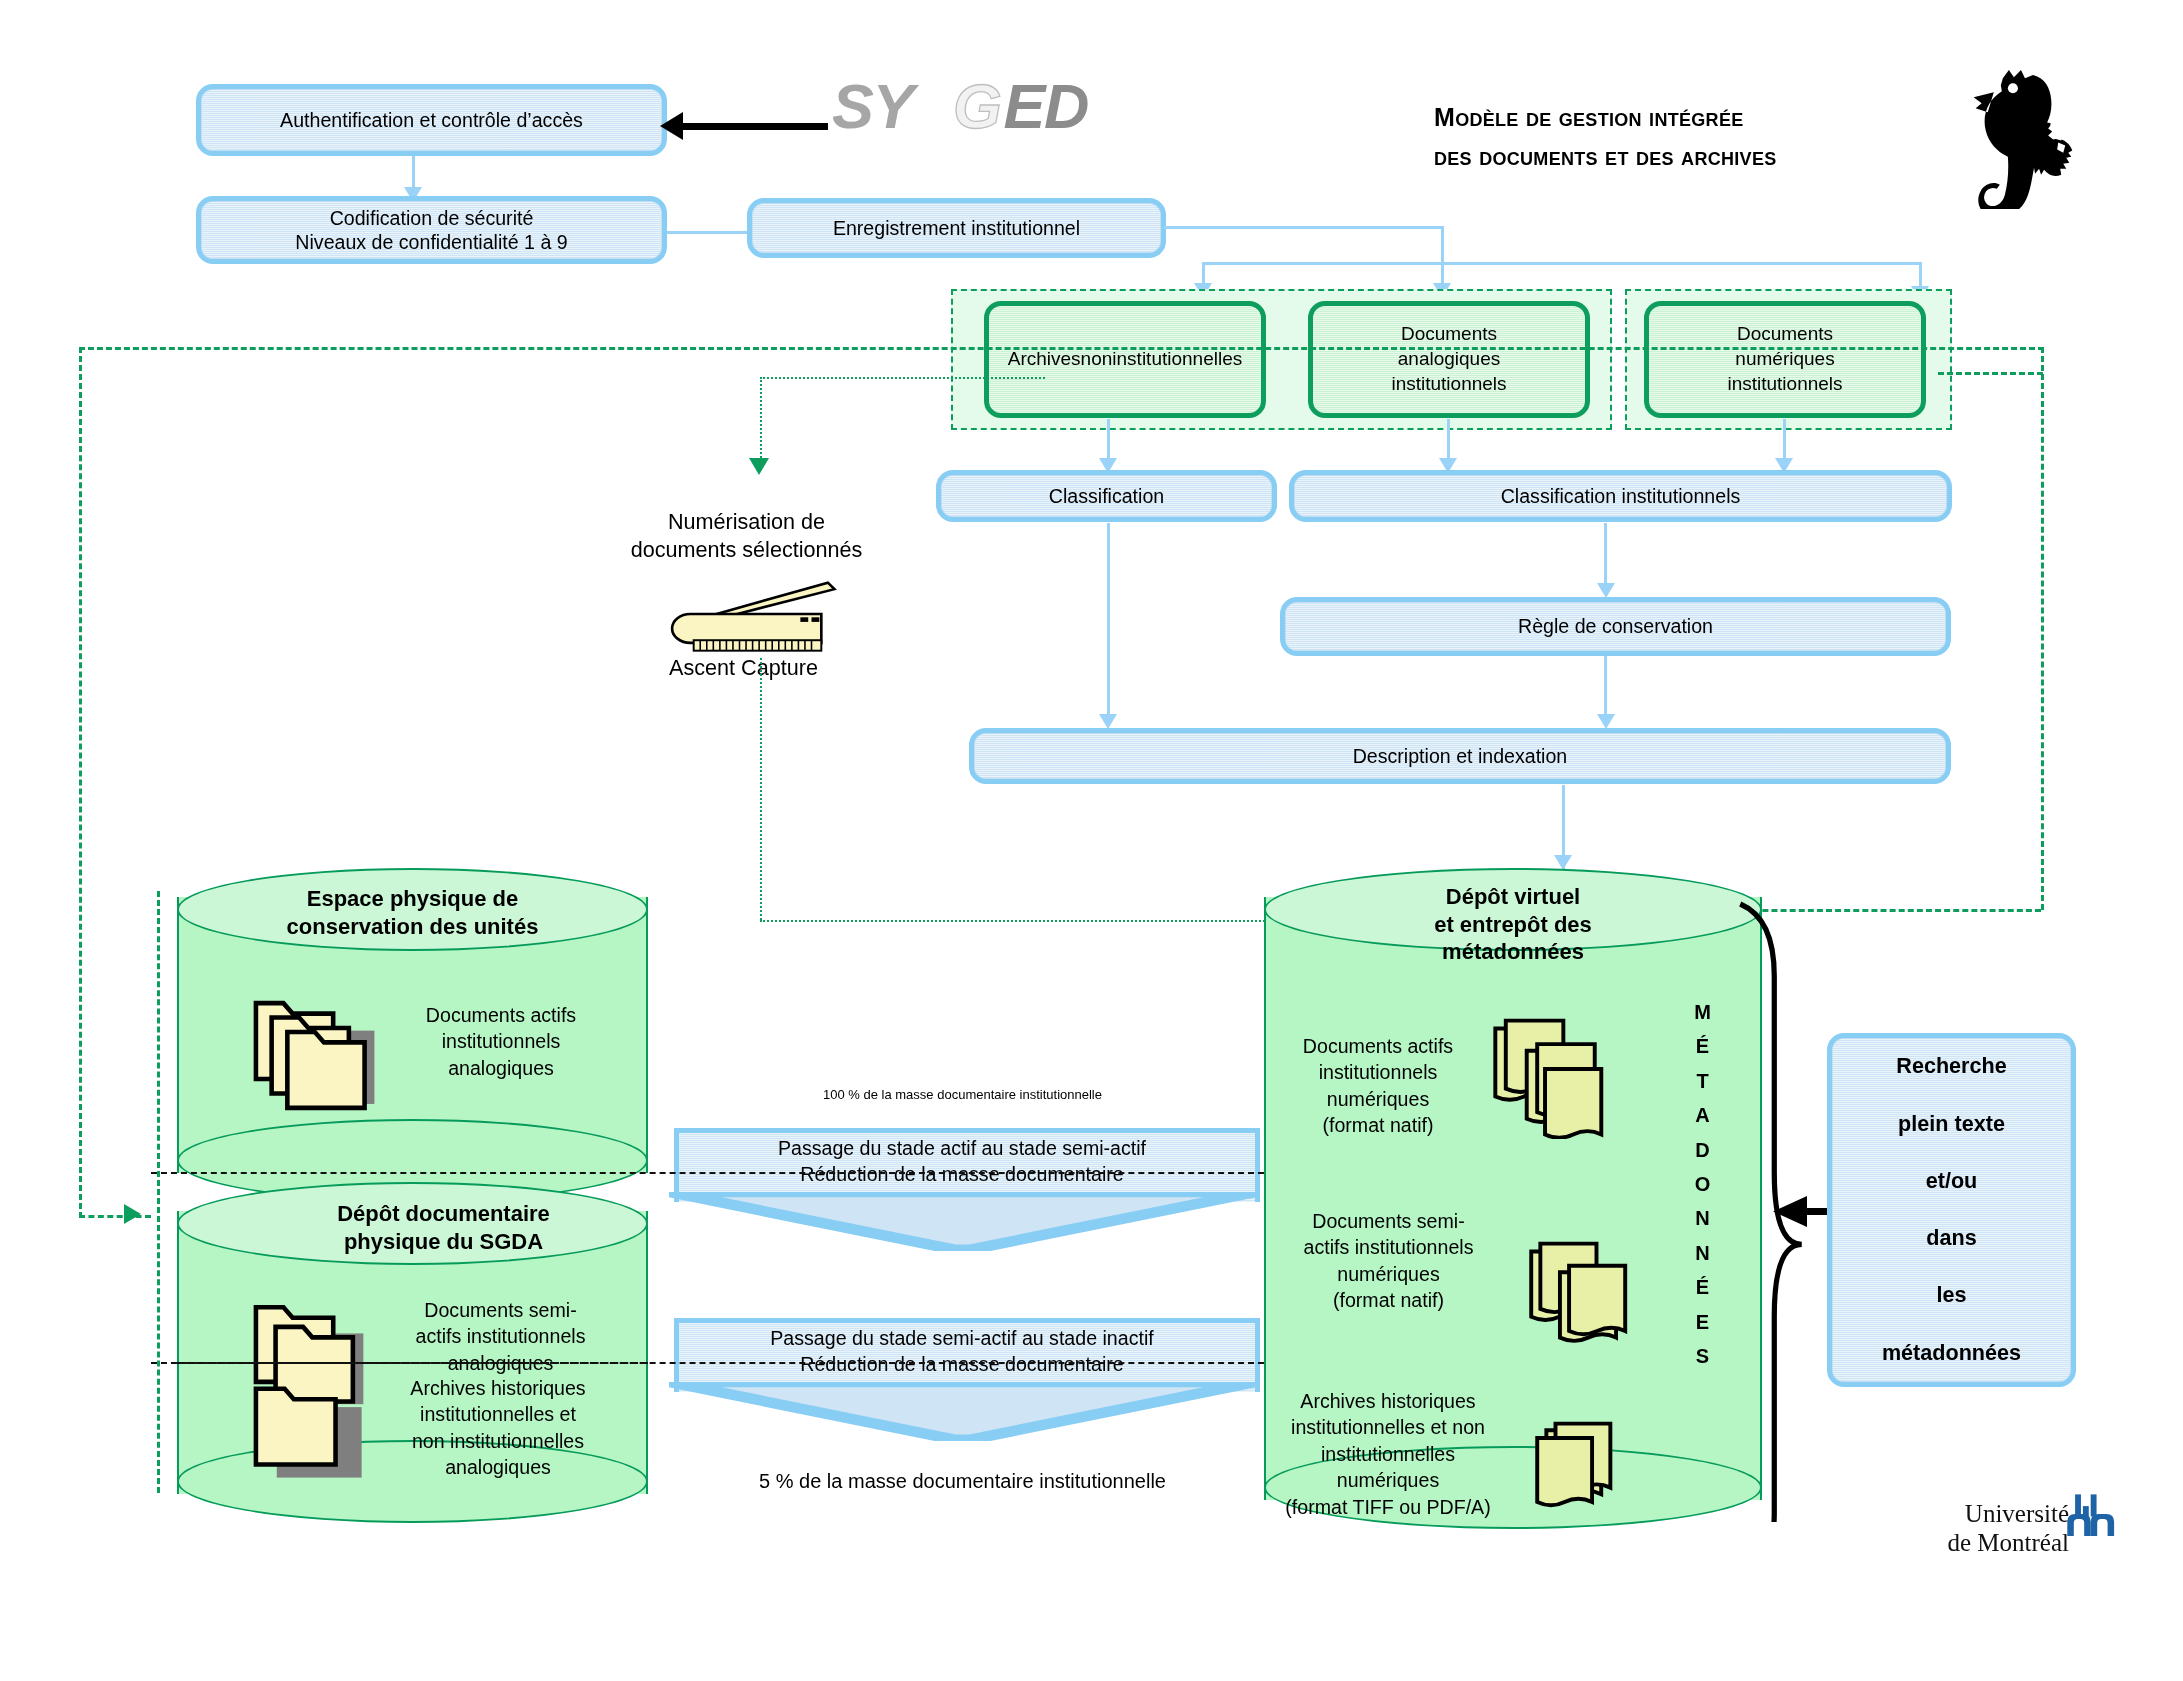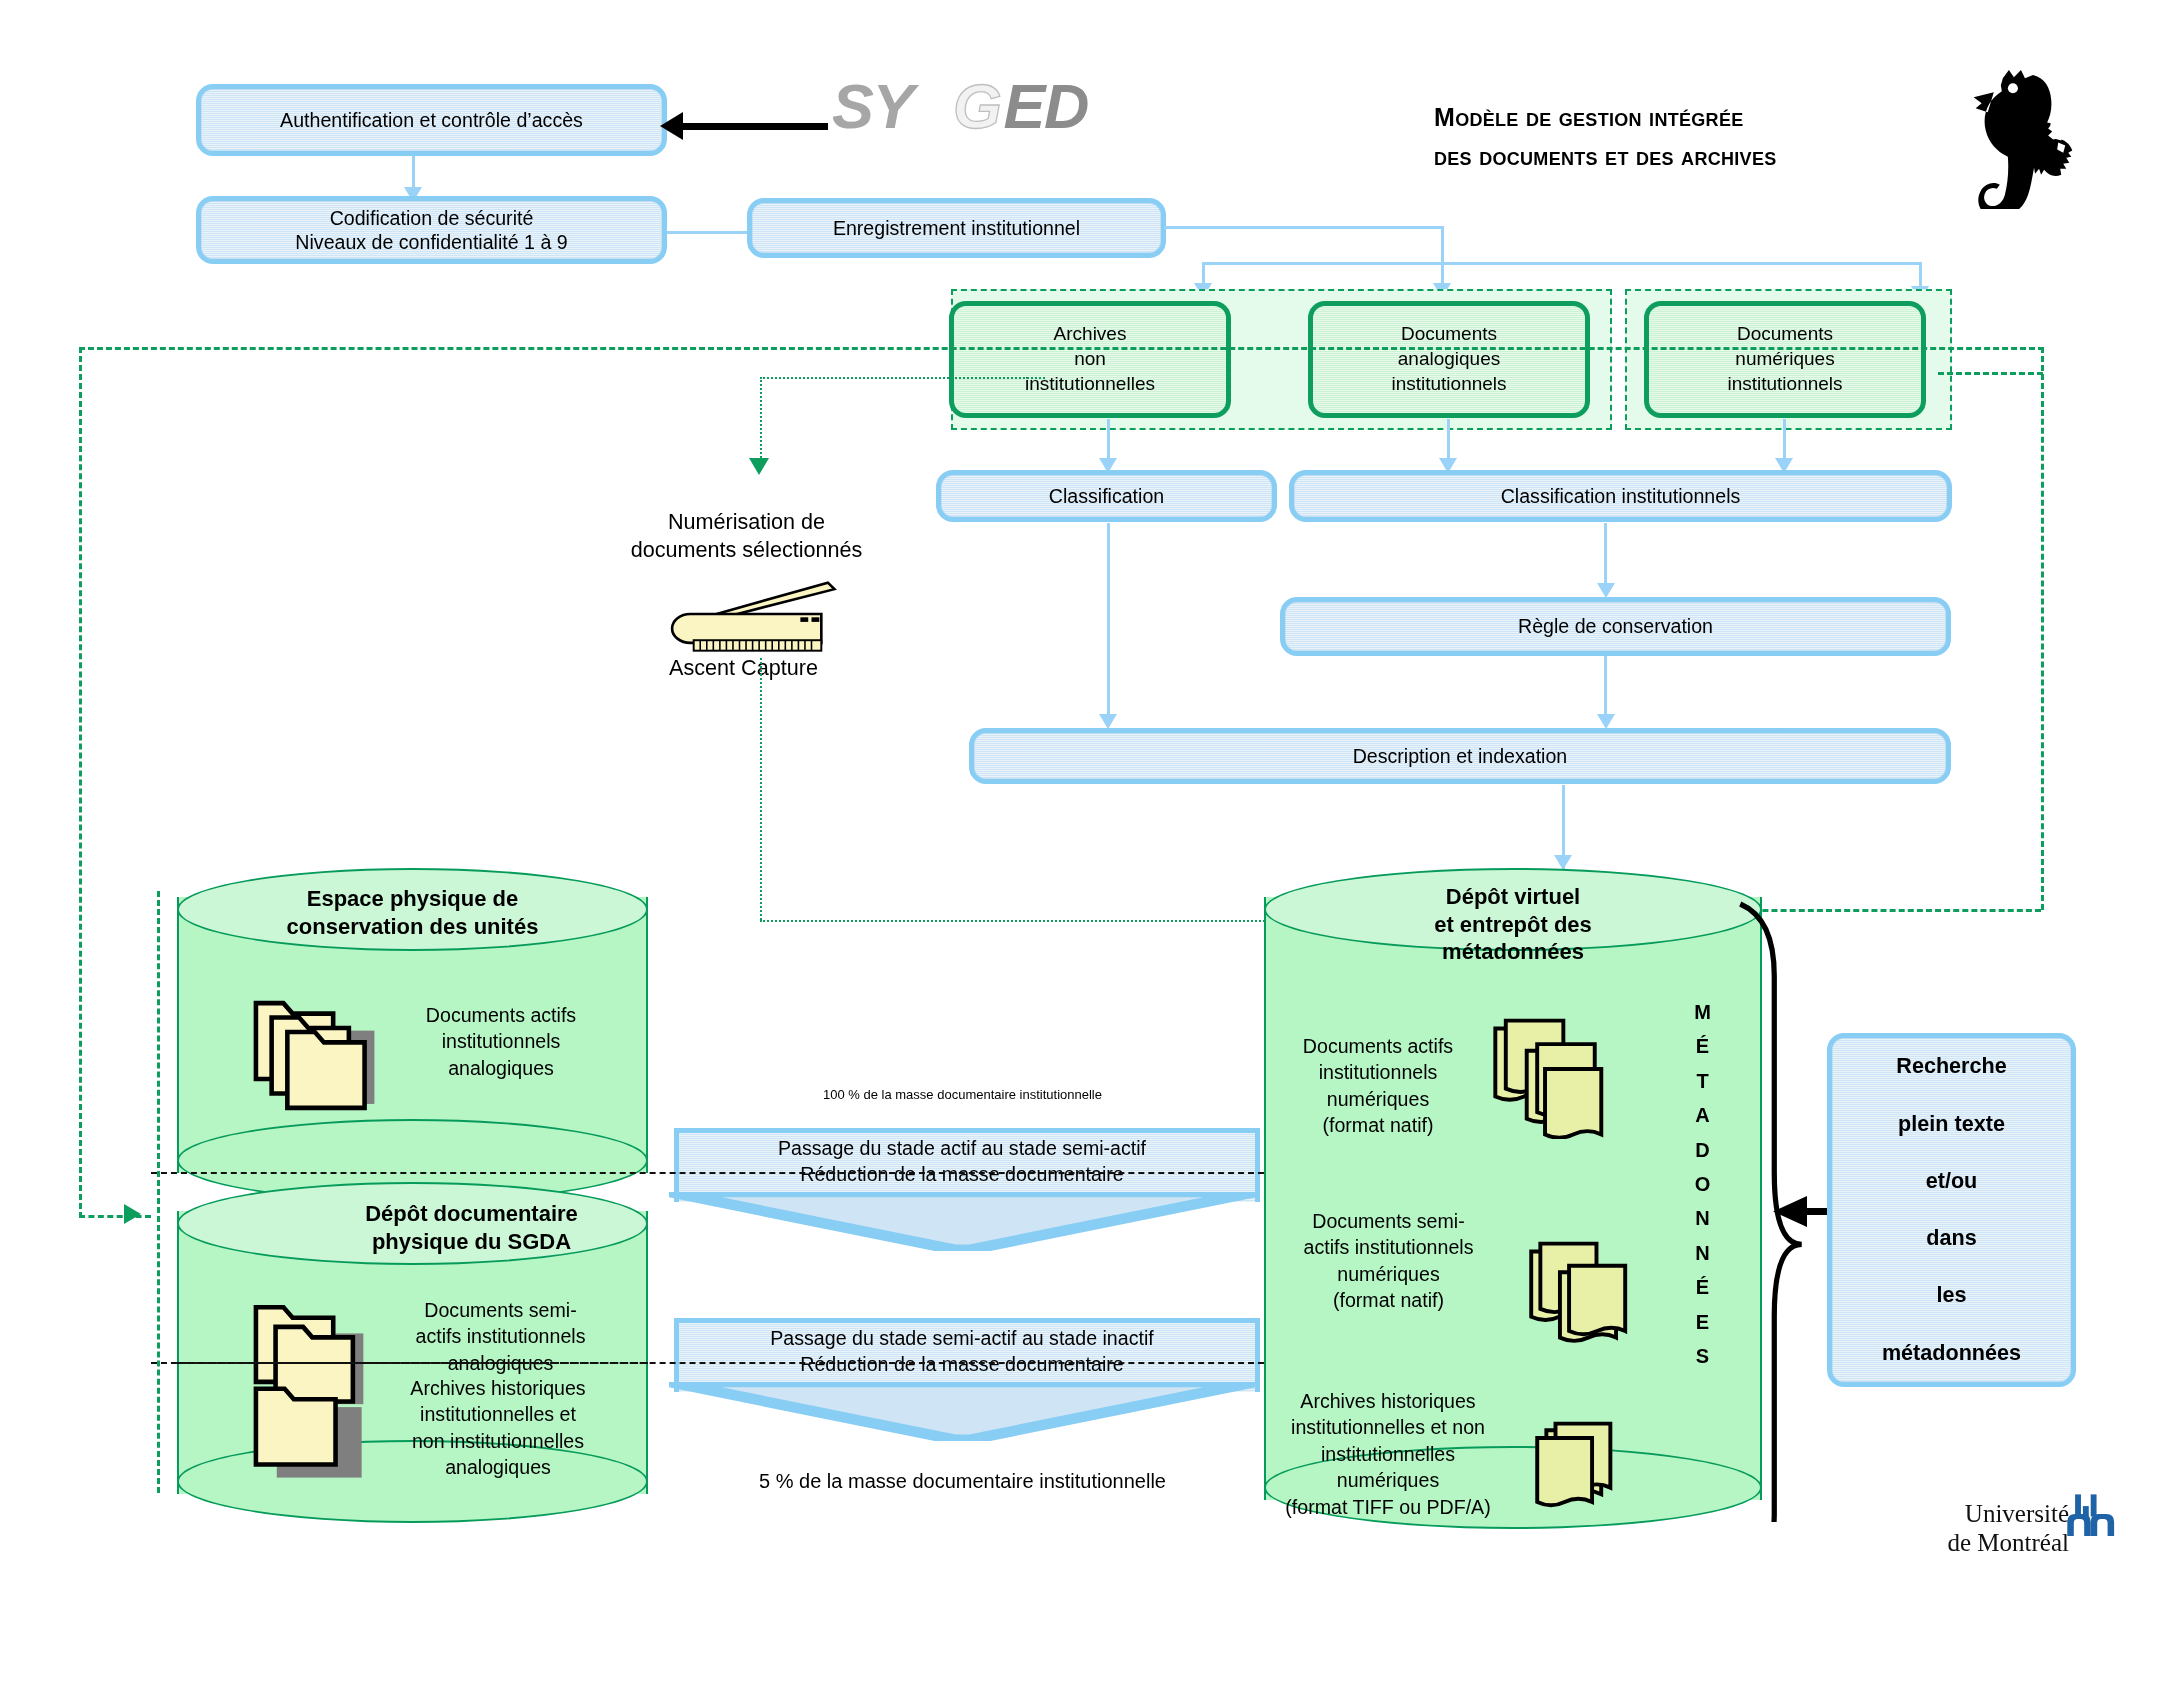--- a/index.html
+++ b/index.html
@@ -159,21 +159,21 @@
 
   <div class="h" style="left:1202px;top:262px;width:720px;"></div>
   <div class="v" style="left:1202px;top:262px;height:26px;"></div>
   <div class="arrowdown" style="left:1194px;top:283px;"></div>
   <div class="v" style="left:1919px;top:262px;height:27.5px;"></div>
   <div class="arrowdown" style="left:1911px;top:286px;"></div>
 
   <div class="greendash abs" style="left:951px;top:289px;width:661px;height:141px;"></div>
   <div class="greendash abs" style="left:1625px;top:289px;width:327px;height:141px;"></div>
 
-  <div class="greenbox abs" style="left:949px;top:301px;width:282px;height:117px;flex-direction:column;">
+  <div class="greenbox abs" style="left:984px;top:301px;width:282px;height:117px;flex-direction:row;">
     <span>Archives</span>
     <span>non</span>
     <span>institutionnelles</span>
   </div>
   <div class="greenbox abs" style="left:1308px;top:301px;width:282px;height:117px;flex-direction:column;">
     <span>Documents</span>
     <span>analogiques</span>
     <span>institutionnels</span>
   </div>
   <div class="greenbox abs" style="left:1644px;top:301px;width:282px;height:117px;flex-direction:column;">
@@ -297,21 +297,21 @@
     <div>Documents actifs</div>
     <div>institutionnels</div>
     <div>analogiques</div>
   </div>
 
   <div class="cyl" style="left:177px;top:1182px;width:471px;height:341px;">
     <div class="body"></div>
     <div class="bot"></div>
     <div class="top"></div>
   </div>
-  <div class="cyltitle" style="left:177px;top:1200px;width:533px;margin-left:28px;">
+  <div class="cyltitle" style="left:177px;top:1200px;width:533px;">
     <div>Dépôt documentaire</div>
     <div>physique du SGDA</div>
   </div>
 
   <div class="abs" style="left:252px;top:1298px;width:131px;height:118px;">
     <svg viewBox="0 0 200 180" width="131" height="118">
       <rect x="40" y="54" width="130" height="108" fill="#7f7f7f"></rect>
       <path d="M6 14 h42 l14 16 h62 v98 h-118 z" fill="#fbf5c4" stroke="#000" stroke-width="7"></path>
       <path d="M36 44 h42 l14 16 h62 v98 h-118 z" fill="#fbf5c4" stroke="#000" stroke-width="7"></path>
     </svg>

